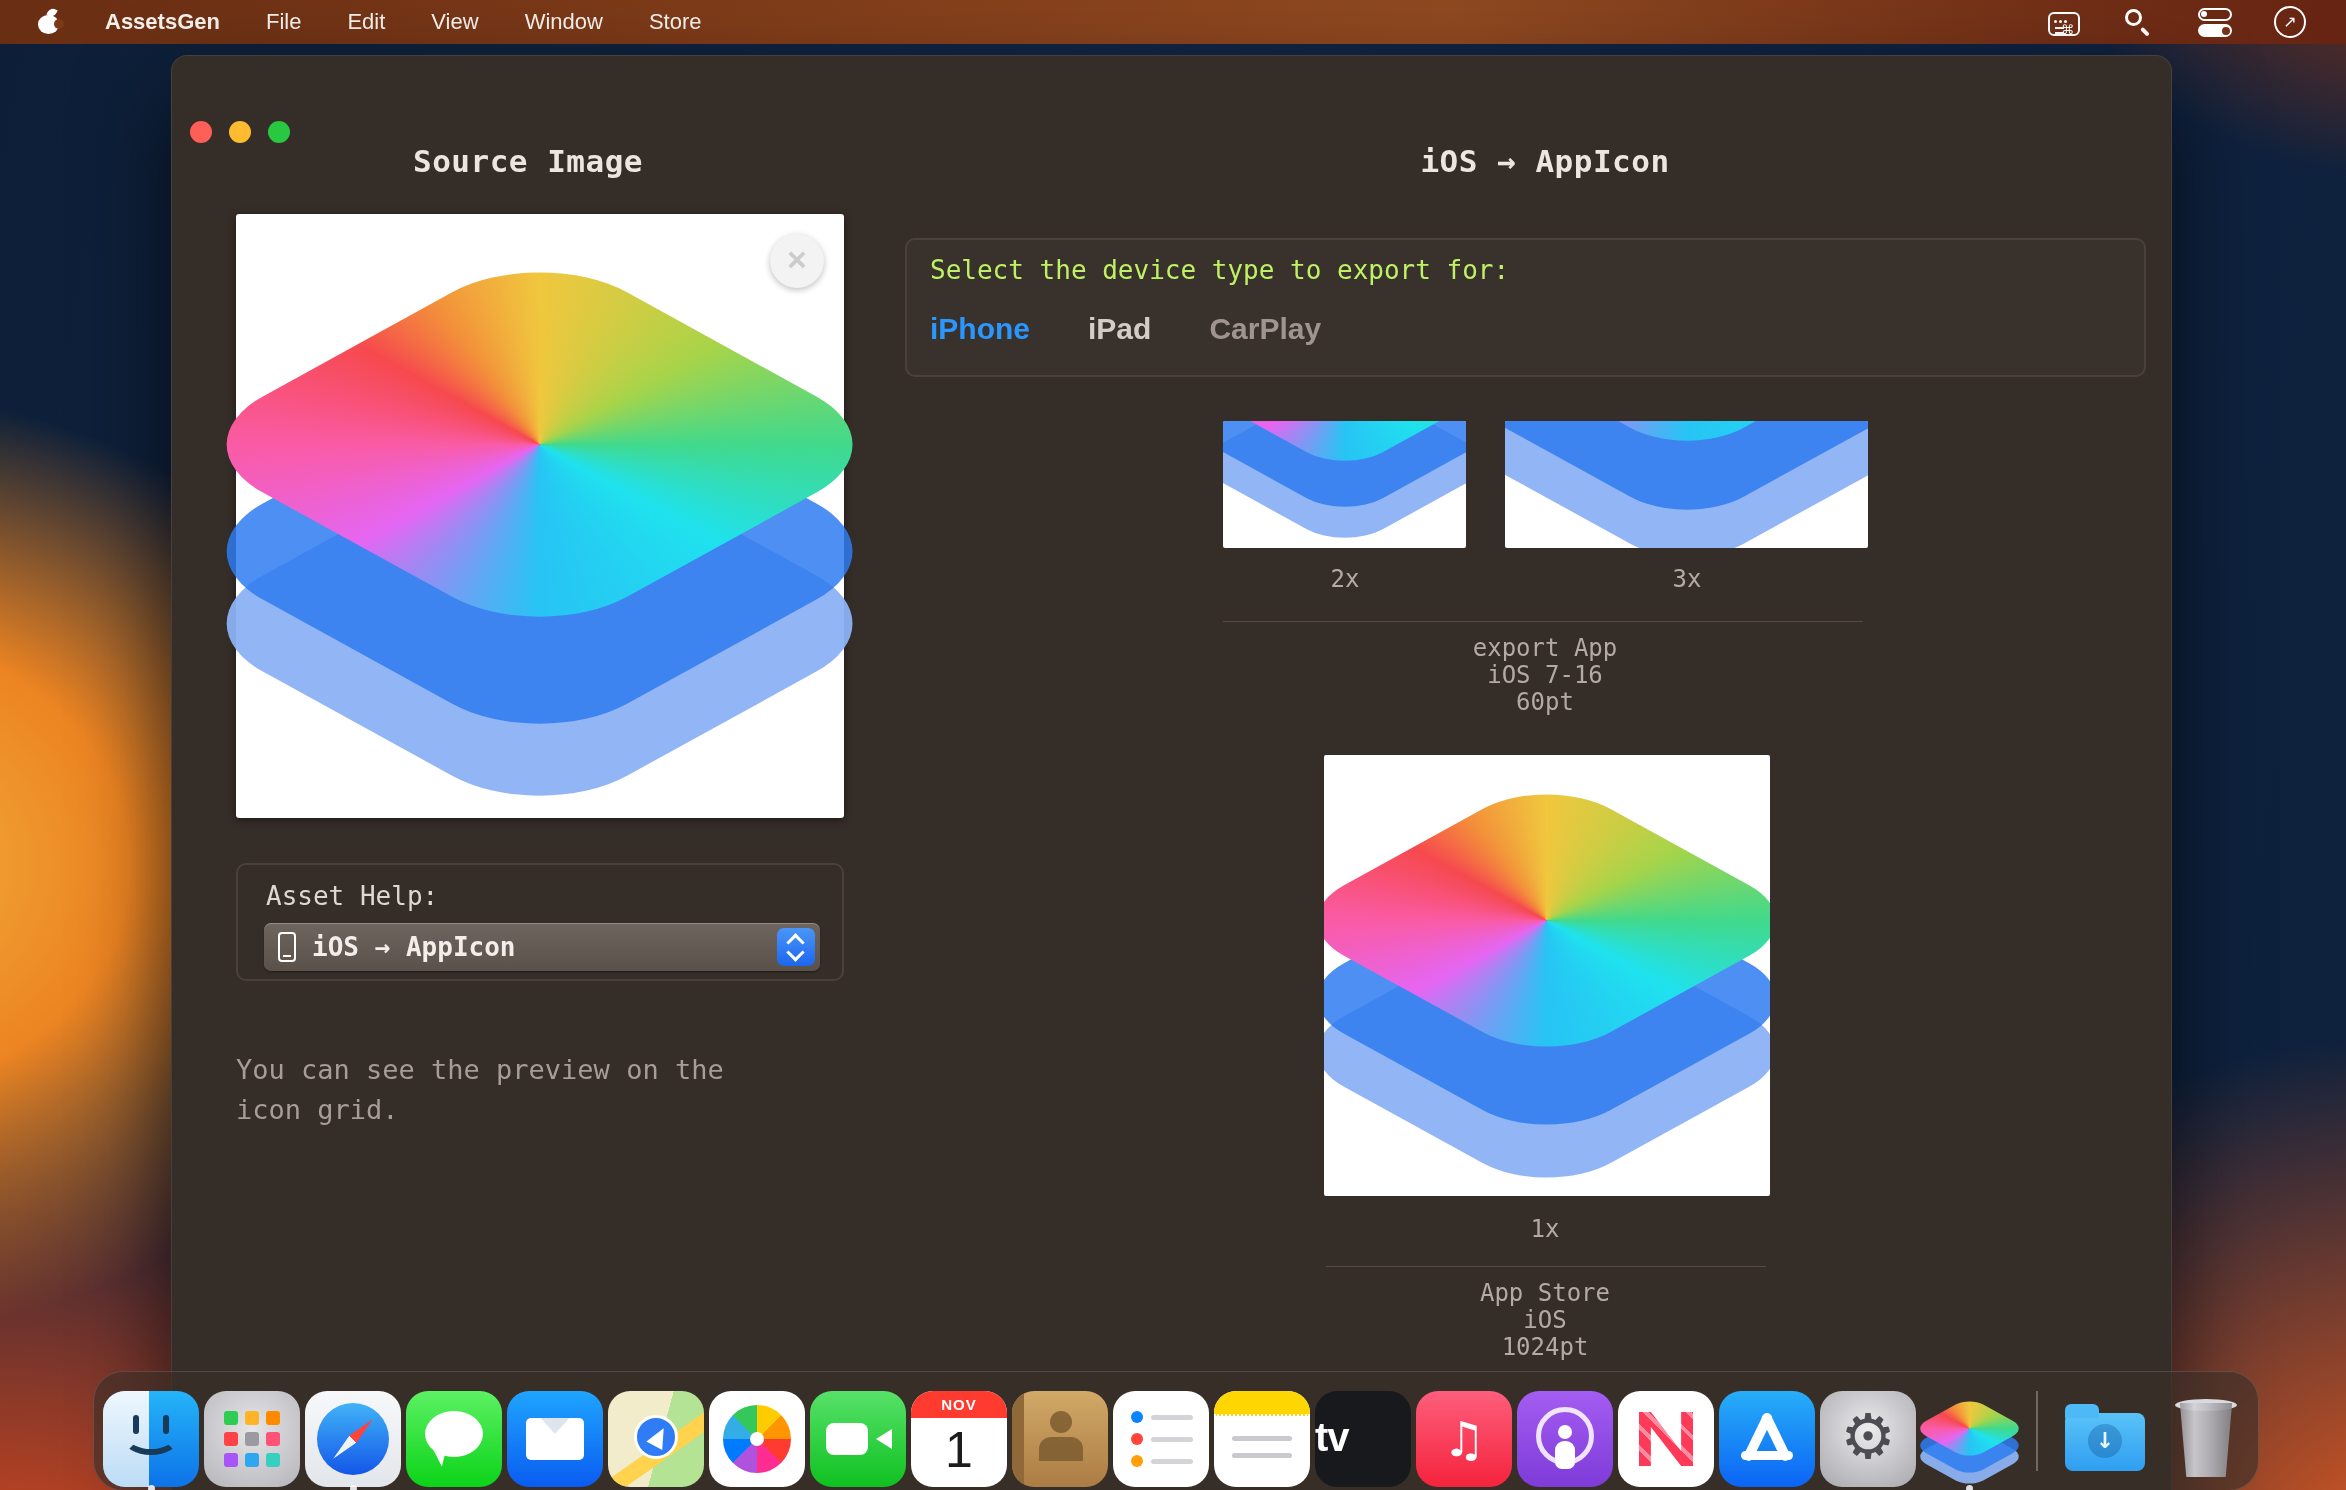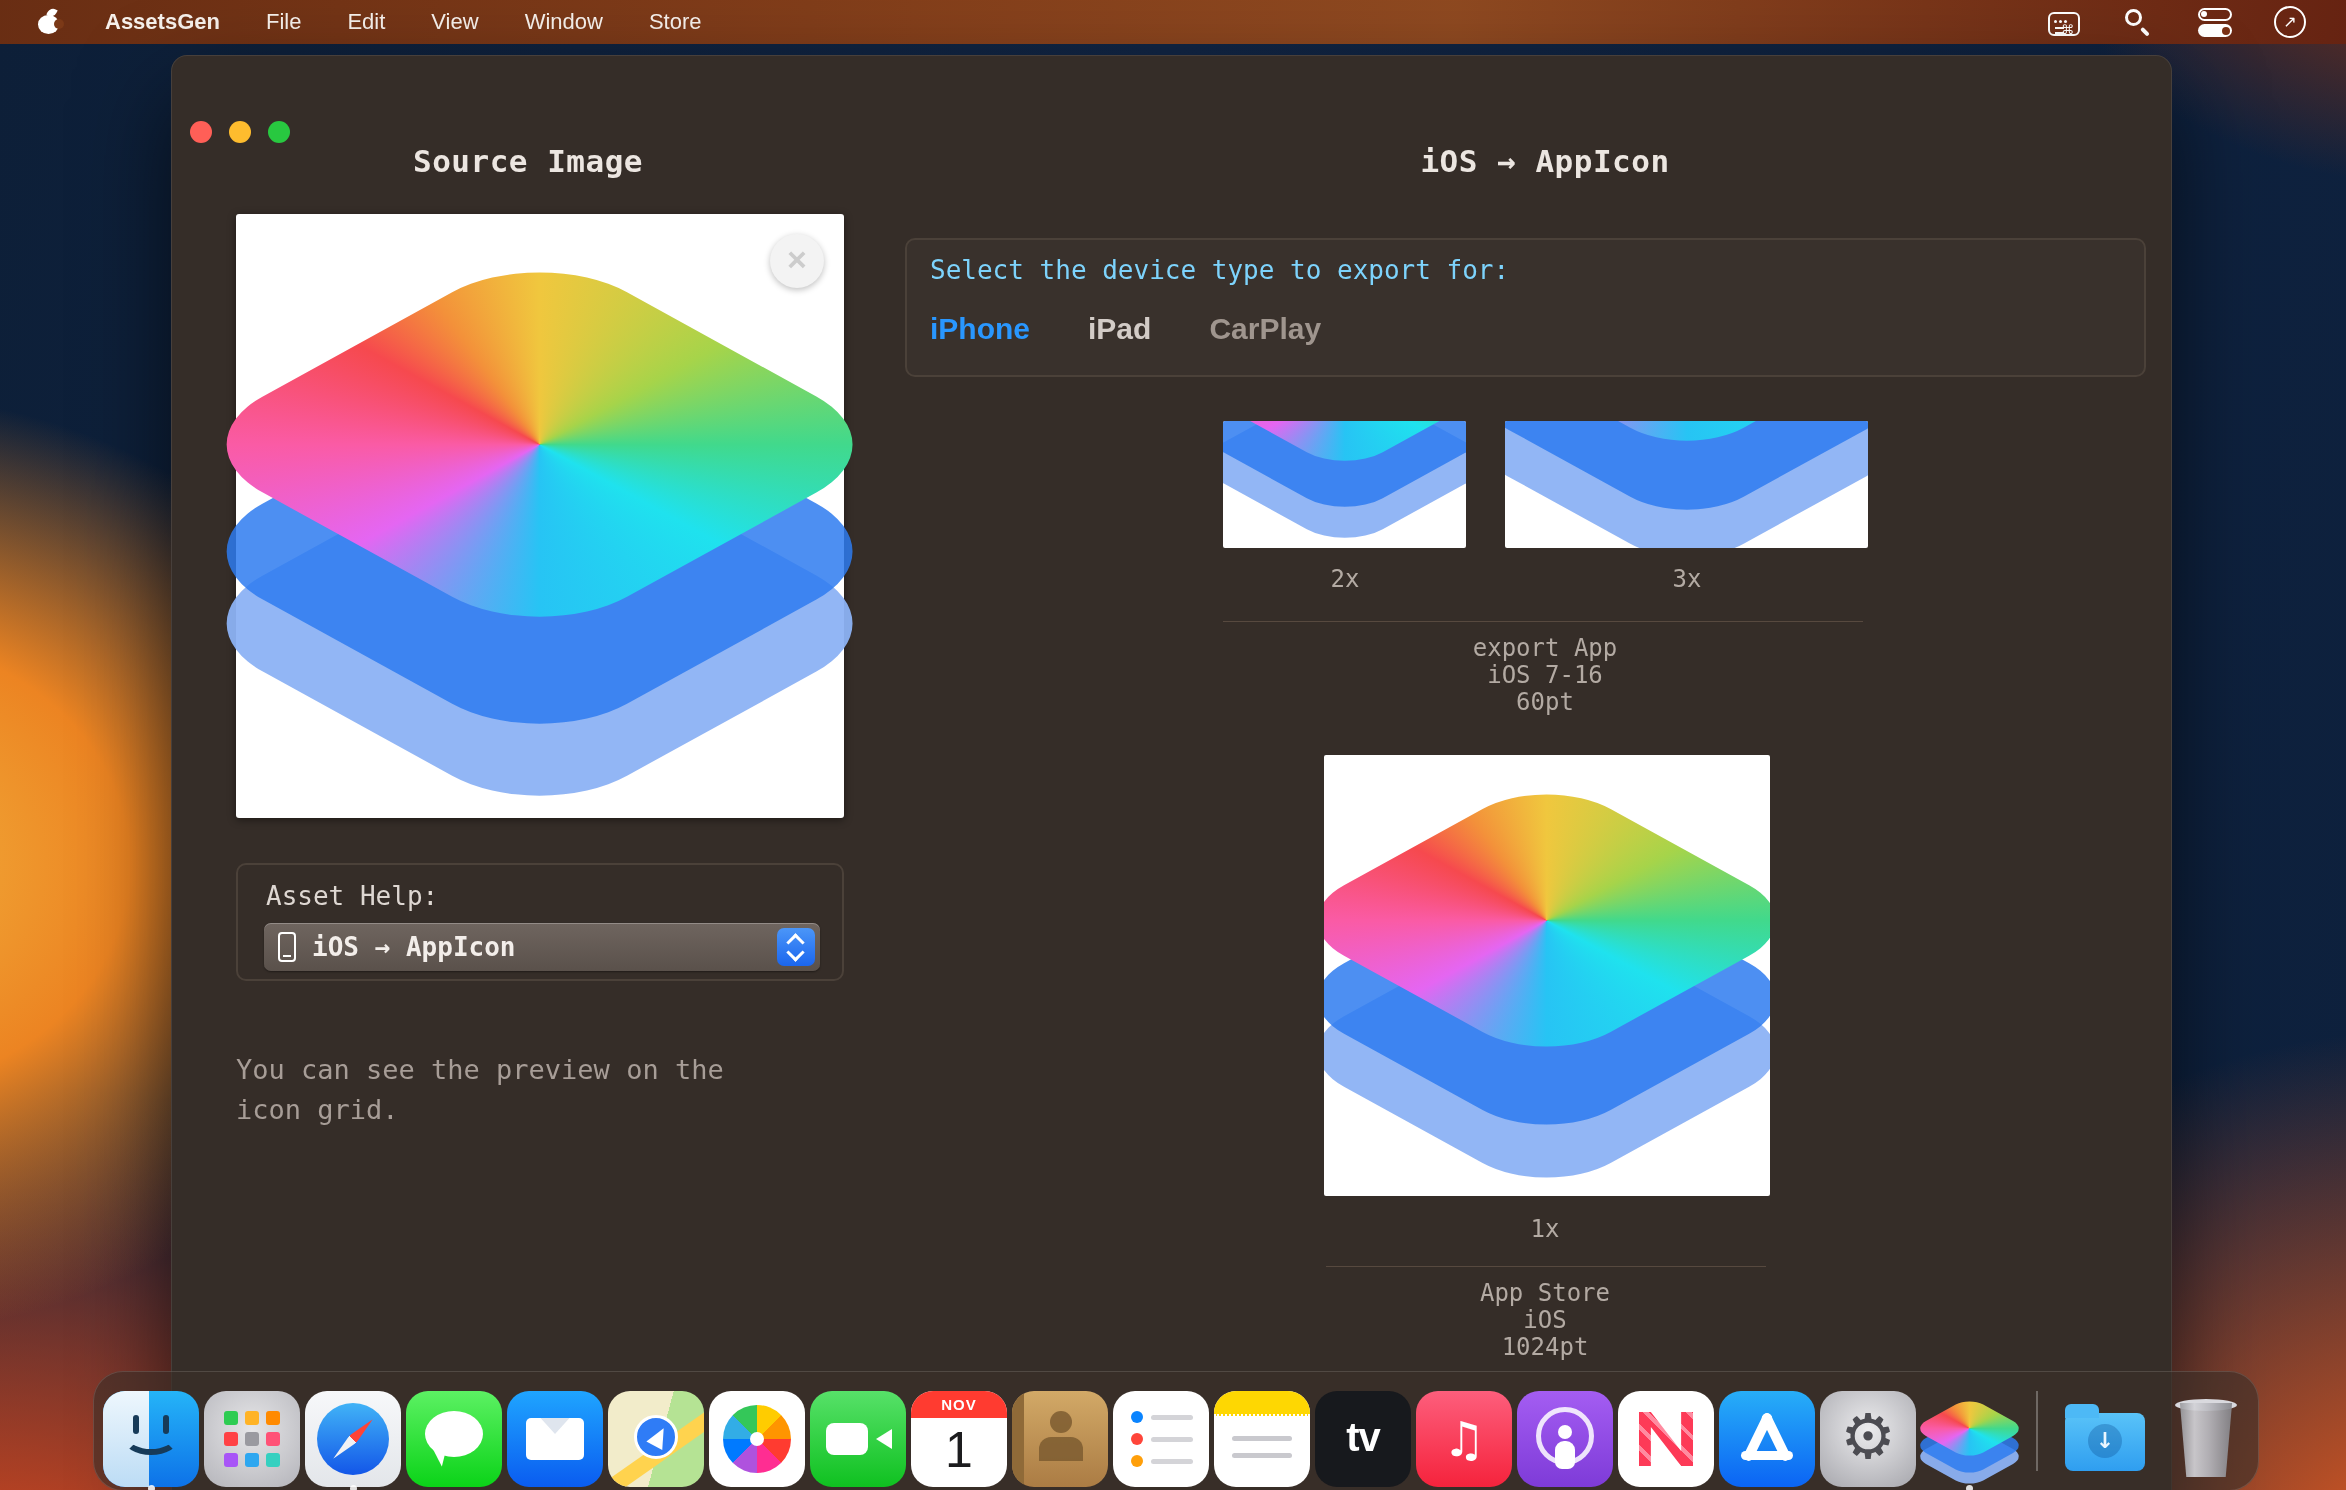--- a/index.html
+++ b/index.html
@@ -82,21 +82,21 @@
     background:linear-gradient(180deg,#4b96f8,#1b66ee);}
   .stepper b{position:absolute;left:12px;width:13px;height:13px;border:3px solid #fff;border-top:none;border-left:none;}
   .stepper .up{top:8px;transform:rotate(-135deg);}
   .stepper .dn{top:18px;transform:rotate(45deg);}
 
   .desc{position:absolute;left:65px;top:995px;width:650px;color:#a79d97;font-size:27px;line-height:40px;}
   .desc .para+.para{margin-top:28px;}
 
   
   .dev-panel{position:absolute;left:734px;top:183px;width:1241px;height:139px;border:2px solid #4b4139;border-radius:10px;background:#39312c;}
-  .dev-prompt{position:absolute;left:23px;top:15px;color:#7dd3fc;font-size:26px;}
+  .dev-prompt{position:absolute;left:23px;top:15px;color:#bef264;font-size:26px;}
   .dev-opts{position:absolute;left:23px;top:72px;display:flex;gap:58px;
     font-family:"Liberation Sans","DejaVu Sans",sans-serif;font-weight:700;font-size:30px;}
   .opt-sel{color:#2997ff;}
   .opt-mid{color:#d3ccc7;}
   .opt-dim{color:#9f958e;}
 
   .thumb{position:absolute;background:#fff;border-radius:2px;overflow:hidden;}
   .th-2x{left:1052px;top:366px;width:243px;height:127px;}
   .th-3x{left:1334px;top:366px;width:363px;height:127px;}
   .th-1x{left:1153px;top:700px;width:446px;height:441px;}
@@ -156,21 +156,21 @@
   .rr{position:absolute;left:18px;width:60px;height:12px;}
   .rr:before{content:"";position:absolute;left:0;top:0;width:12px;height:12px;border-radius:50%;}
   .rr:after{content:"";position:absolute;left:20px;top:4px;width:42px;height:5px;border-radius:3px;background:#d4d4d8;}
   .rr1{top:20px;} .rr1:before{background:#0a84ff;}
   .rr2{top:42px;} .rr2:before{background:#ff453a;}
   .rr3{top:64px;} .rr3:before{background:#ff9f0a;}
   .ic-notes{background:#fff;overflow:hidden;}
   .ic-notes .band{position:absolute;left:0;top:0;width:100%;height:25px;background:#fed702;border-bottom:2px dotted #fff;}
   .ic-notes .ln{position:absolute;left:18px;width:60px;height:5px;border-radius:3px;background:#c9c9ce;}
   .ln1{top:45px;} .ln2{top:62px;}
-  .ic-tv{background:#17191d;color:#fff;text-align:center;font-family:"Liberation Sans",sans-serif;font-weight:700;font-size:40px;line-height:92px;letter-spacing:-1px;}
+  .ic-tv{background:#17191d;color:#fff;text-align:left;font-family:"Liberation Sans",sans-serif;font-weight:700;font-size:40px;line-height:92px;letter-spacing:-1px;}
   .ic-music{background:linear-gradient(180deg,#fd5e7c,#f5233c);color:#fff;text-align:center;font-family:"DejaVu Sans",sans-serif;font-size:48px;line-height:96px;}
   .ic-podcasts{background:linear-gradient(180deg,#a45df2,#7e3bd8);}
   .ic-podcasts .ring{position:absolute;left:19px;top:16px;width:58px;height:58px;border-radius:50%;border:5px solid rgba(255,255,255,.85);}
   .ic-podcasts .head{position:absolute;left:41px;top:34px;width:14px;height:14px;border-radius:50%;background:#fff;}
   .ic-podcasts .body{position:absolute;left:38px;top:50px;width:20px;height:28px;border-radius:9px 9px 7px 7px;background:#fff;}
   .ic-news{background:#fff;}
   .ic-news .n{position:absolute;left:21px;top:21px;width:54px;height:54px;
     background:repeating-linear-gradient(45deg,#fd3a57 0 11px,#ff8ba0 11px 15px);
     clip-path:polygon(0 0,22% 0,78% 72%,78% 0,100% 0,100% 100%,78% 100%,22% 28%,22% 100%,0 100%);}
   .ic-appstore{background:linear-gradient(180deg,#27aef8,#0b64f4);}

